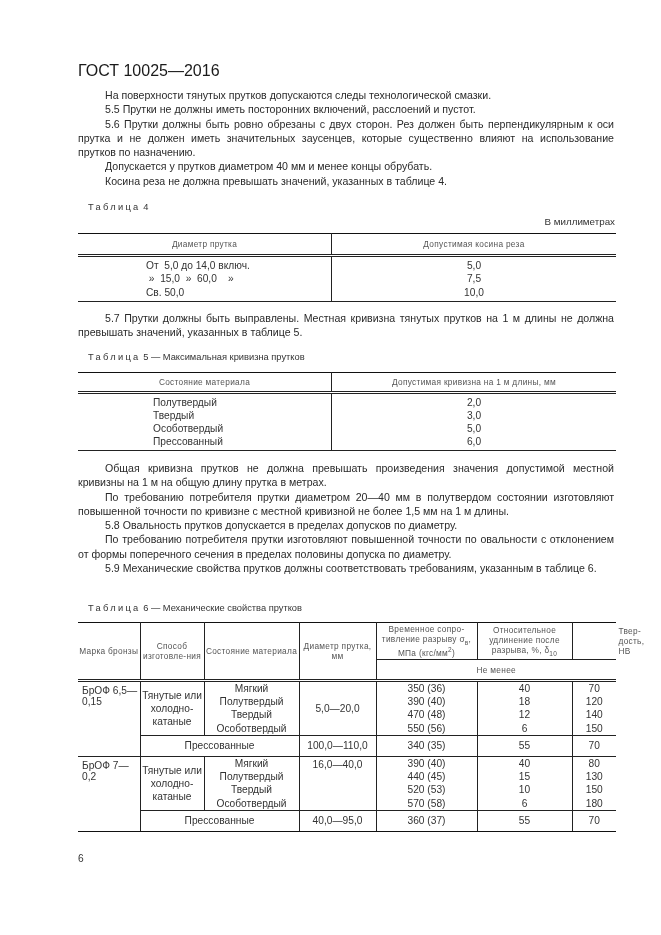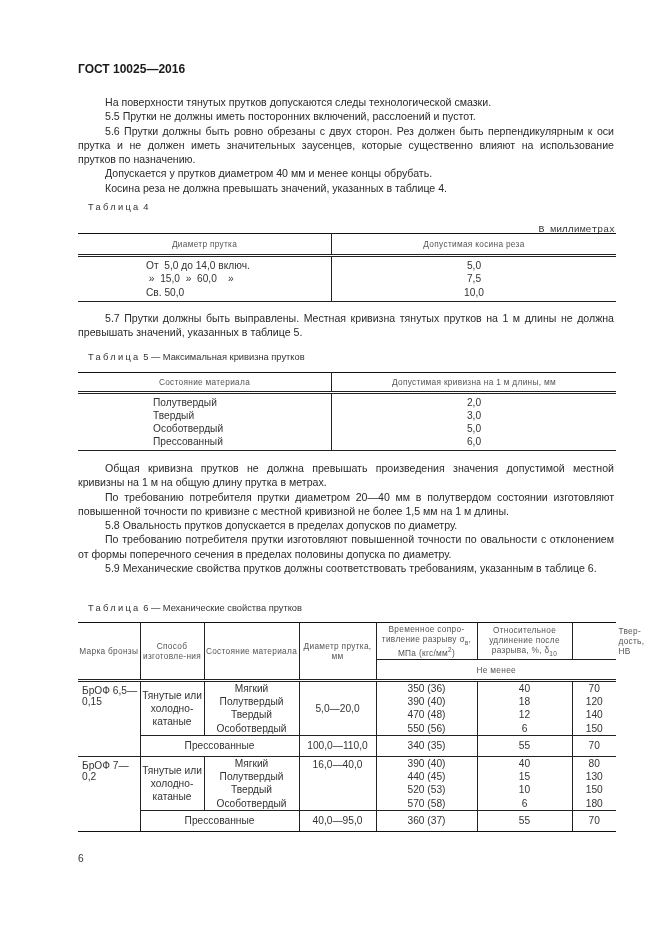--- a/index.html
+++ b/index.html
@@ -1,21 +1,21 @@
 <!DOCTYPE html>
 <html><head>
 <meta charset="utf-8">
 <style>
   html, body { margin: 0; padding: 0; background: #ffffff; }
   body {
     width: 661px; height: 935px; position: relative; overflow: hidden;
     font-family: "Liberation Sans", sans-serif; color: #2a2a2a;
   }
   .page { position: absolute; left: 0; top: 0; width: 661px; height: 935px; }
-  .header { position: absolute; left: 78px; top: 62px; font-weight: bold; font-size: 12px; color: #1a1a1a; }
+  .header { position: absolute; left: 78px; top: 62px; font-weight: normal; font-size: 16px; color: #1a1a1a; }
   .para { position: absolute; left: 78px; width: 536px; font-size: 10.6px; line-height: 14.3px; text-align: justify; }
   .para p { margin: 0; text-indent: 27px; }
   .caption { position: absolute; left: 88px; font-size: 9.3px; color: #333; }
   .caption .sp { letter-spacing: 2.3px; }
   .units { position: absolute; right: 46px; font-size: 9.8px; color: #333; }
   table { position: absolute; border-collapse: collapse; font-size: 10.2px; color: #333; }
   td, th { border: 1px solid #222; padding: 0; font-weight: normal; vertical-align: middle; }
   th { font-size: 8.3px; color: #555; letter-spacing: 0.3px; }
   .t-top { border-top: 1.6px solid #111; }
   .dbl-bottom { border-bottom: 3px double #222; }
@@ -25,33 +25,33 @@
   .pagenum { position: absolute; left: 78px; top: 853px; font-size: 10.2px; color: #333; }
   sub, sup { font-size: 6.5px; }
 </style>
 </head>
 <body>
 
 <div class="page">
 
   <div class="header">ГОСТ 10025—2016</div>
 
-  <div class="para" style="top:95px;">
+  <div class="para" style="top:88px;">
     <p>На поверхности тянутых прутков допускаются следы технологической смазки.</p>
     <p>5.5 Прутки не должны иметь посторонних включений, расслоений и пустот.</p>
     <p>5.6 Прутки должны быть ровно обрезаны с двух сторон. Рез должен быть перпендикулярным к оси прутка и не должен иметь значительных заусенцев, которые существенно влияют на использование прутков по назначению.</p>
     <p>Допускается у прутков диаметром 40 мм и менее концы обрубать.</p>
     <p>Косина реза не должна превышать значений, указанных в таблице 4.</p>
   </div>
 
   <div class="caption" style="top:202px;">
     <span class="sp">Таблица</span>
     <span>4</span>
   </div>
-  <div class="units" style="top:224px;font-family:Liberation Mono, monospace;">В миллиметрах</div>
+  <div class="units" style="top:216px;">В миллиметрах</div>
 
   <table style="left:78px; top:233px; width:538px;">
     <tbody>
         <tr style="height:22px;" class="dbl-bottom">
       <th class="t-top center dbl-bottom" style="width:253px; border-left:none;">Диаметр прутка</th>
       <th class="t-top center dbl-bottom" style="border-right:none;">Допустимая косина реза</th>
     </tr>
     <tr style="height:46px;">
       <td class="left lines" style="padding-left:68px; border-left:none;">
         <div style="white-space:pre;">От  5,0 до 14,0 включ.</div>

